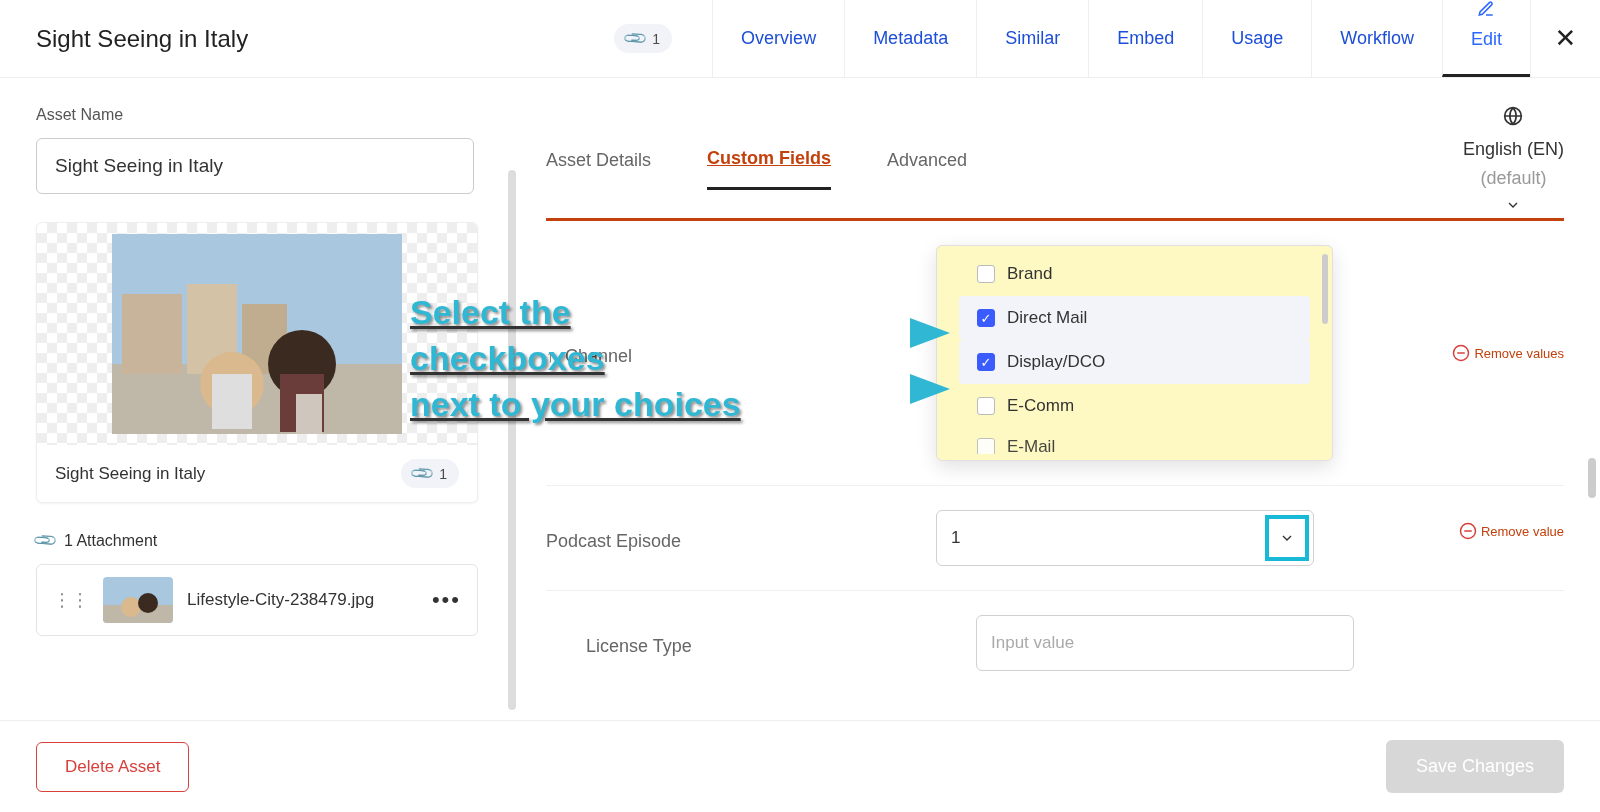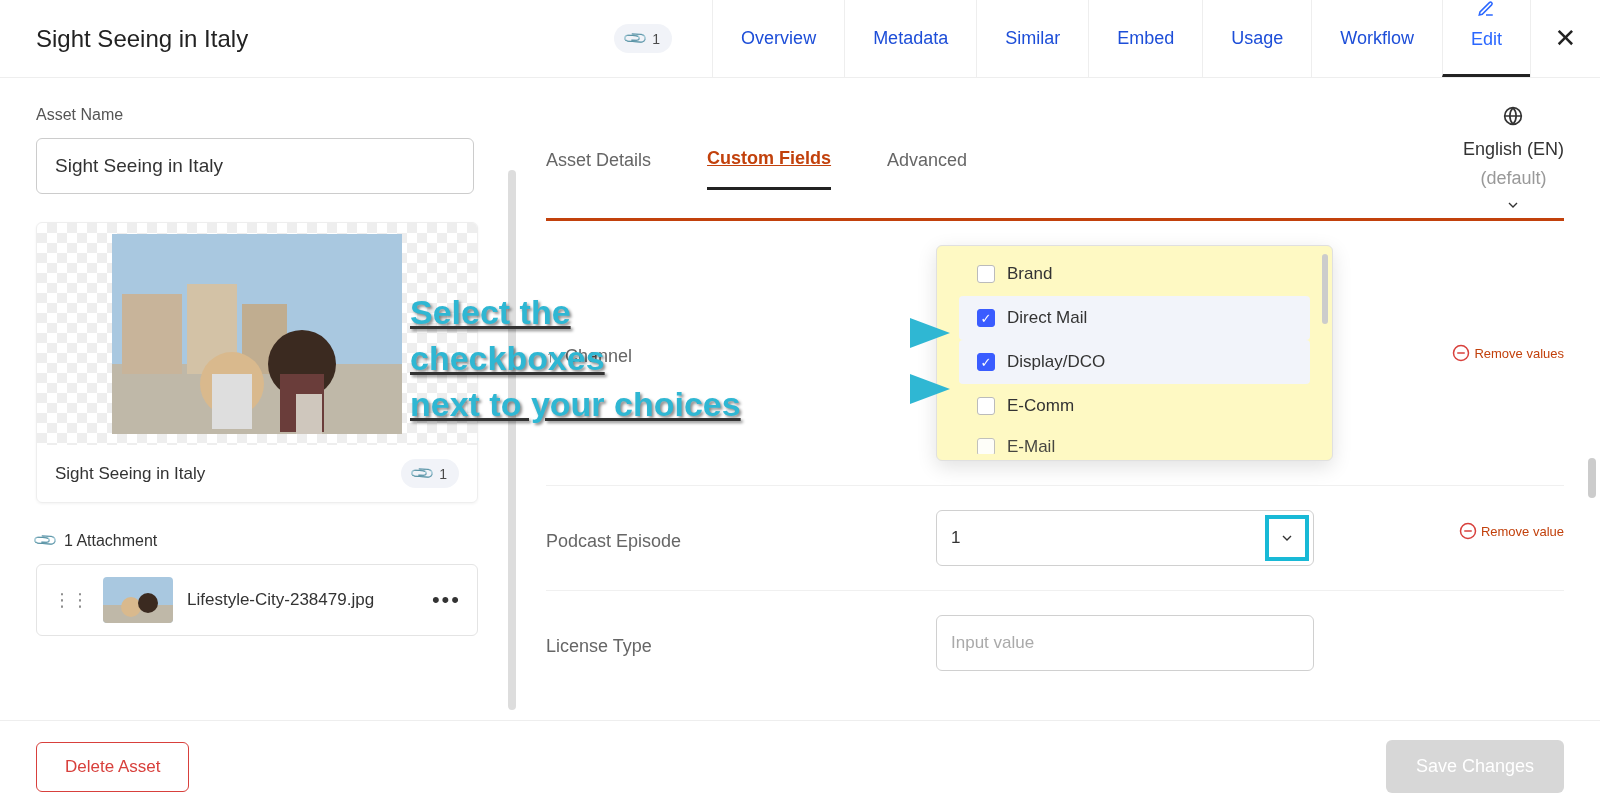--- a/index.html
+++ b/index.html
@@ -240,21 +240,21 @@
       </div>
       <div class="remove-link" style="top:36px;">
         <svg viewBox="0 0 24 24" fill="none" stroke="#d8403c" stroke-width="2">
             <circle cx="12" cy="12" r="10"></circle>
             <line x1="7" y1="12" x2="17" y2="12"></line>
           </svg>
         <span>Remove value</span>
       </div>
     </div>
 
-    <div class="row" style="border-bottom:none; padding-bottom:0;">
+    <div class="row" style="border-bottom:none; padding-bottom:0;margin-left:40px;">
       <div class="key-label">License Type</div>
       <div class="plain-input">
         <span>Input value</span>
       </div>
     </div>
 
     <div class="right-scroll"></div>
   </div>
 </div>
 

